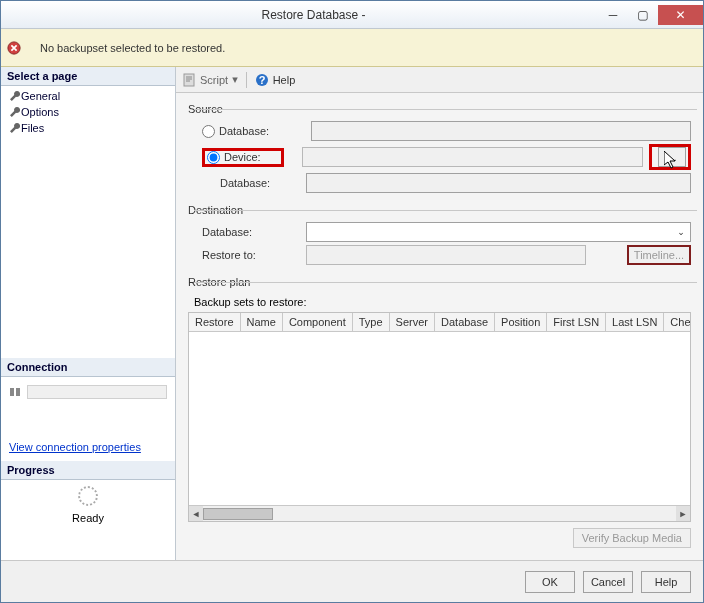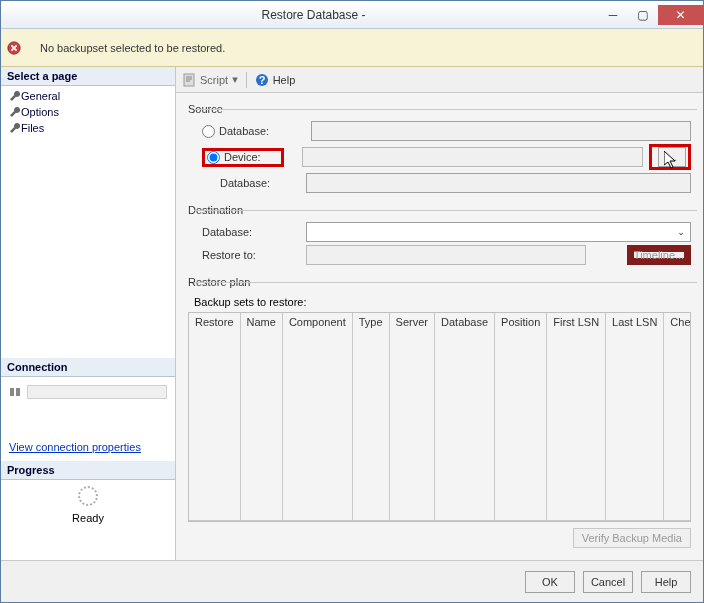--- a/index.html
+++ b/index.html
@@ -46,22 +46,22 @@
   .row .lbl { width: 82px; color: #333; }
   .row .lbl-indent { width: 82px; padding-left: 18px; color: #333; }
   .row input[type=radio] { margin: 0 4px 0 0; }
   .radio-lbl { color: #333; }
   .txtbox { flex: 1; height: 20px; background: #f0f0f0; border: 1px solid #b8b8b8; }
   .combo { flex: 1; height: 20px; background: #fff; border: 1px solid #a0a0a0; position: relative; }
   .combo .arrow { position: absolute; right: 2px; top: 2px; width: 14px; height: 14px; display: flex; align-items: center; justify-content: center; color: #333; font-size: 9px; }
   .combo.dis { background: #f0f0f0; }
   .browse-btn { width: 28px; height: 20px; margin-left: 4px; border: 1px solid #a0a0a0; background: #f0f0f0; display: flex; align-items: center; justify-content: center; }
   .redbox { border: 3px solid #d00000; padding: 0 2px; }
-  .timeline-btn { width: 64px; height: 20px; margin-left: 6px; border: 7px solid #7f1d1d; background: #f0f0f0; color: #999; display: flex; align-items: center; justify-content: center; }
-  .grid { border: 1px solid #c0c0c0; background: #fff; flex: 1; min-height: 180px; display: flex; flex-direction: row; overflow: hidden; }
+  .timeline-btn { width: 64px; height: 20px; margin-left: 6px; border: 2px solid #7f1d1d; background: #f0f0f0; color: #999; display: flex; align-items: center; justify-content: center; }
+  .grid { border: 1px solid #c0c0c0; background: #fff; flex: 1; min-height: 180px; display: flex; flex-direction: column; overflow: hidden; }
   .grid-hdr { display: flex; background: #f0f0f0; border-bottom: 1px solid #c8c8c8; }
   .gh { padding: 3px 6px; border-right: 1px solid #c8c8c8; white-space: nowrap; color: #333; background: #f4f4f4; }
   .grid-body { flex: 1; }
   .grid-scroll { height: 16px; background: #f0f0f0; border-top: 1px solid #c8c8c8; position: relative; }
   .grid-scroll .thumb { position: absolute; left: 14px; top: 2px; height: 12px; width: 70px; background: #c8c8c8; border: 1px solid #a0a0a0; }
   .grid-scroll .arr { position: absolute; top: 0; width: 14px; height: 16px; background: #e0e0e0; display: flex; align-items: center; justify-content: center; font-size: 9px; color: #555; }
   .grid-scroll .arr.l { left: 0; }
   .grid-scroll .arr.r { right: 0; }
   .verify-row { text-align: right; margin-top: 6px; }
   .verify-btn { display: inline-block; padding: 3px 8px; border: 1px solid #c8c8c8; background: #f0f0f0; color: #999; }

